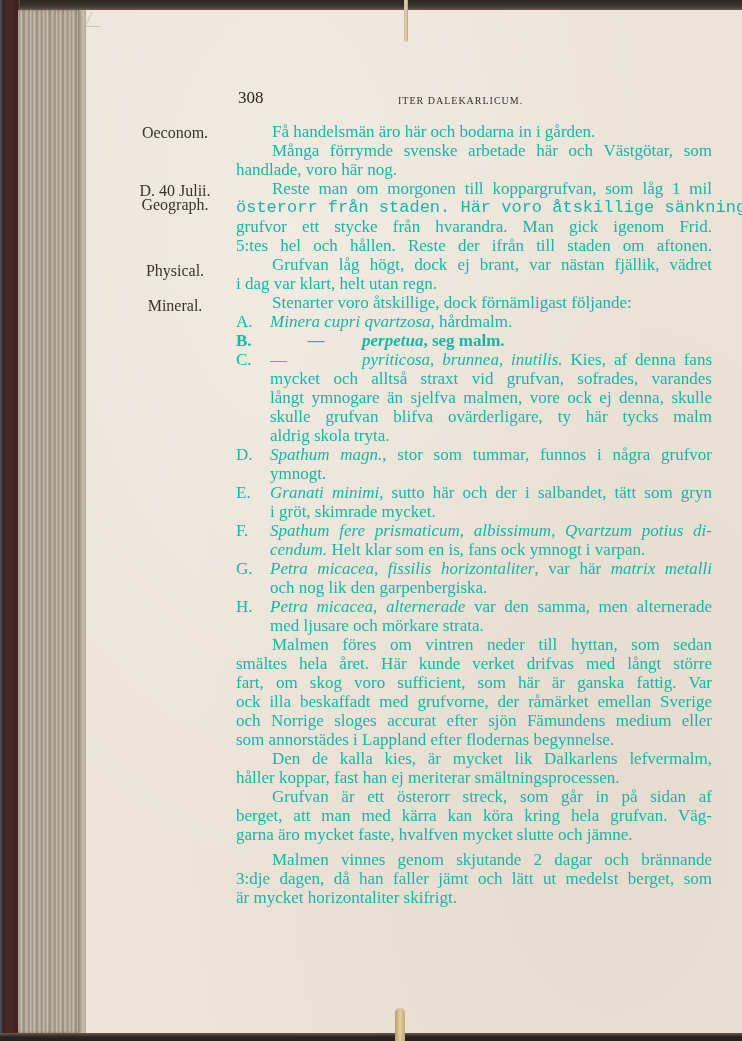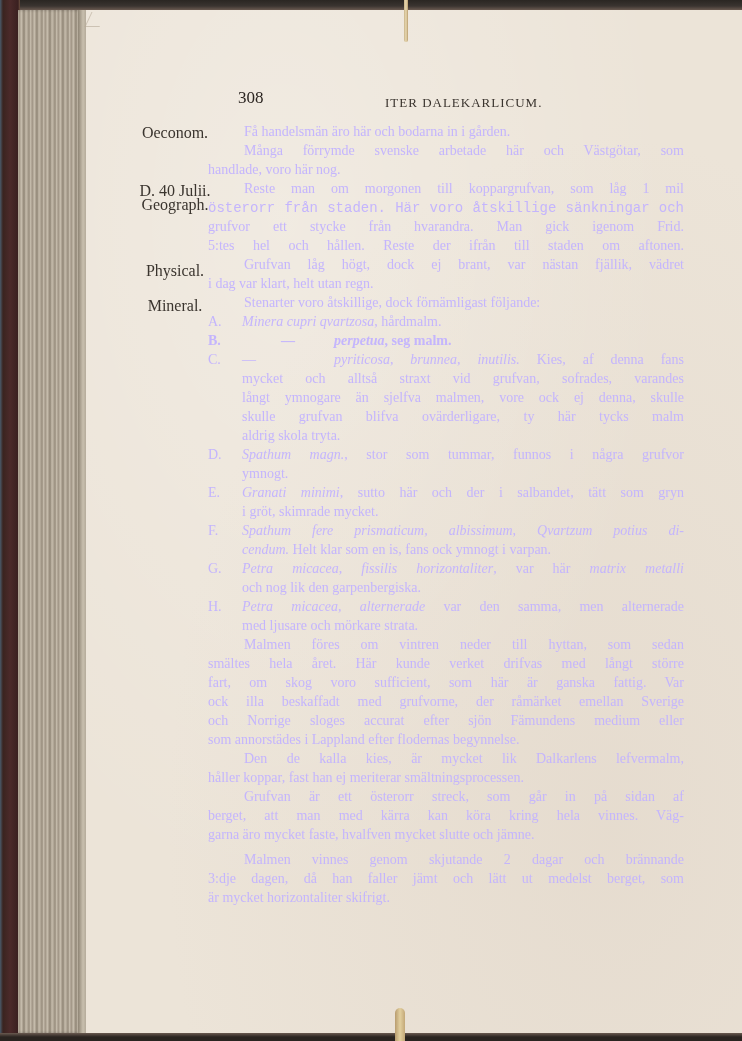--- a/index.html
+++ b/index.html
@@ -52,32 +52,32 @@
     position: absolute; left: 395px; top: 1008px; width: 10px; height: 33px;
     background: linear-gradient(90deg, #b89c6e, #e2cf9e, #c3a878);
     border-radius: 5px 5px 0 0;
   }
 
   .header-num {
     position: absolute; left: 238px; top: 88px;
     font-size: 17px; color: #2c2622;
   }
   .header-title {
-    position: absolute; left: 385px; top: 95px;
-    font-size: 13px; letter-spacing: 1px; color: #3a342e;
+    position: absolute; left: 398px; top: 95px;
+    font-size: 10px; letter-spacing: 1px; color: #3a342e;
   }
 
   .margin-note {
     position: absolute; width: 90px; text-align: center;
     font-size: 16px; color: #3a342e; left: 130px;
   }
 
   .line {
-    position: absolute; left: 208px; width: 476px;
-    font-size: 14px; color: #c4b5fd; white-space: nowrap;
+    position: absolute; left: 236px; width: 476px;
+    font-size: 17px; color: #14b8a6; white-space: nowrap;
     line-height: 18px;
   }
   .line.just { text-align: justify; text-align-last: justify; }
   .line i { font-style: italic; }
   .indent { padding-left: 36px; box-sizing: border-box; }
   .hang { padding-left: 34px; box-sizing: border-box; }
   .lab { display: inline-block; width: 34px; margin-left: -34px; }
   .dash { display: inline-block; width: 92px; text-align: center; }
 </style>
 </head>
@@ -132,18 +132,18 @@
     <div class="line hang" style="top: 617px;">med ljusare och mörkare strata.</div>
     <div class="line indent just" style="top: 636px;">Malmen föres om vintren neder till hyttan, som sedan</div>
     <div class="line just" style="top: 655px;">smältes hela året.  Här kunde verket drifvas med långt större</div>
     <div class="line just" style="top: 674px;">fart, om skog voro sufficient, som här är ganska fattig.  Var</div>
     <div class="line just" style="top: 693px;">ock illa beskaffadt med grufvorne, der råmärket emellan Sverige</div>
     <div class="line just" style="top: 712px;">och Norrige sloges accurat efter sjön Fämundens medium eller</div>
     <div class="line " style="top: 731px;">som annorstädes i Lappland efter flodernas begynnelse.</div>
     <div class="line indent just" style="top: 750px;">Den de kalla kies, är mycket lik Dalkarlens lefvermalm,</div>
     <div class="line " style="top: 769px;">håller koppar, fast han ej meriterar smältningsprocessen.</div>
     <div class="line indent just" style="top: 788px;">Grufvan är ett österorr streck, som går in på sidan af</div>
-    <div class="line just" style="top: 807px;">berget, att man med kärra kan köra kring hela vinnes.  Väg-</div>
+    <div class="line just" style="top: 807px;">berget, att man med kärra kan köra kring hela grufvan.  Väg-</div>
     <div class="line " style="top: 826px;">garna äro mycket faste, hvalfven mycket slutte och jämne.</div>
     <div class="line indent just" style="top: 851px;">Malmen vinnes genom skjutande 2 dagar och brännande</div>
     <div class="line just" style="top: 870px;">3:dje dagen, då han faller jämt och lätt ut medelst berget, som</div>
     <div class="line " style="top: 889px;">är mycket horizontaliter skifrigt.</div>
   </div>
 
 </body></html>

